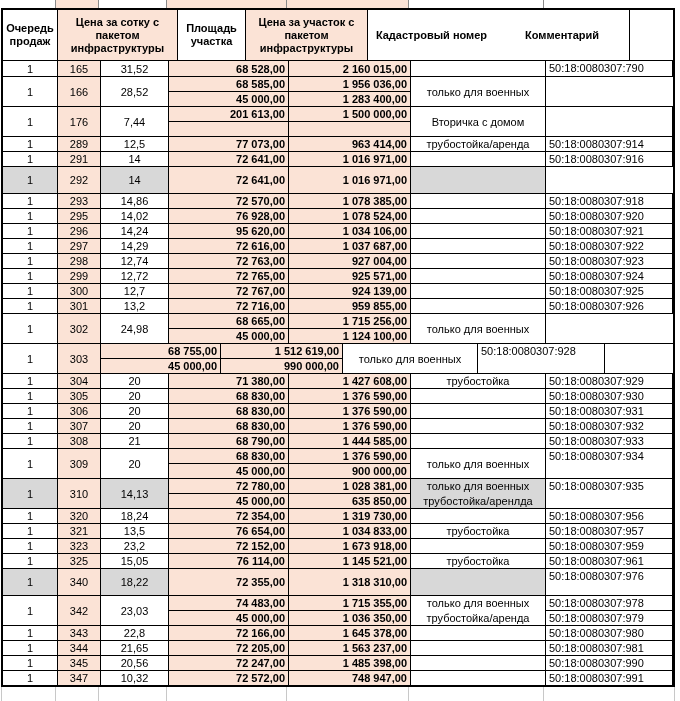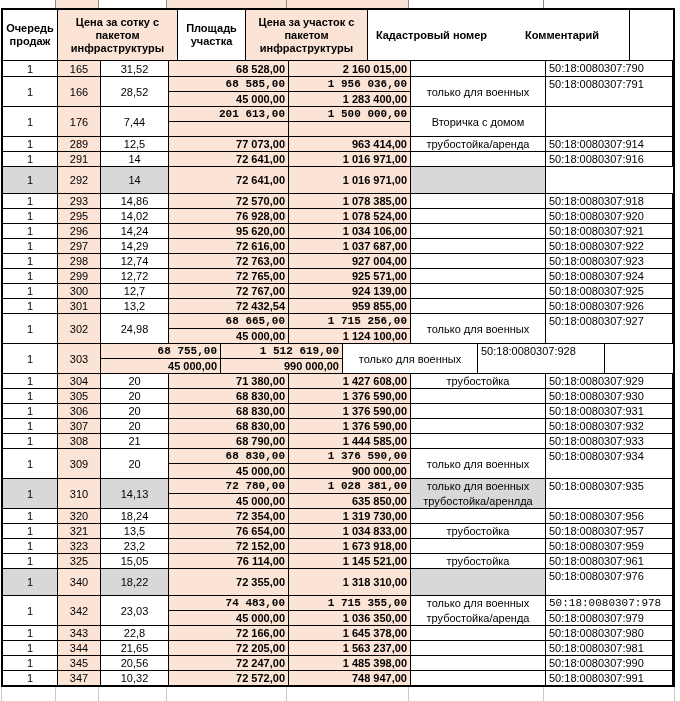--- a/index.html
+++ b/index.html
@@ -38,21 +38,21 @@
   .cell{
     box-sizing:border-box;border-right:1px solid #000;
     font-size:11px;overflow:hidden;
   }
   .center{display:flex;align-items:center;justify-content:center;text-align:center;}
   .pcol{display:flex;flex-direction:column;}
   .psub{
     flex:1;display:flex;align-items:center;justify-content:flex-end;
     padding-right:3px;font-weight:bold;box-sizing:border-box;
   }
-  .subdiv{border-bottom:1px solid #000;font-family:Liberation Mono, monospace;}
+  .subdiv{border-bottom:1px solid #000;}
   .cline{flex:1;display:flex;align-items:center;justify-content:center;text-align:center;}
   .cad{padding:1px 0 0 3px;line-height:13px;}
   .cadsub{flex:1;display:flex;align-items:center;padding-left:3px;box-sizing:border-box;}
 </style>
 </head>
 <body>
 
 <div>
 
   <div class="strip top">
@@ -94,21 +94,20 @@
           <div class="cell c3 center">28,52</div>
           <div class="cell c4 peach pcol">
             <div class="psub subdiv">68 585,00</div>
             <div class="psub">45 000,00</div>
           </div>
           <div class="cell c5 peach pcol">
             <div class="psub subdiv">1 956 036,00</div>
             <div class="psub">1 283 400,00</div>
           </div>
           <div class="cell c6 center">только для военных</div>
-          <div class="cell c7 cad">50:18:0080307:791</div>
         </div>
         <div class="row" style="height: 30px;">
           <div class="cell c1 center">1</div>
           <div class="cell c2 center peach">176</div>
           <div class="cell c3 center">7,44</div>
           <div class="cell c4 peach pcol">
             <div class="psub subdiv">201 613,00</div>
             <div class="psub"></div>
           </div>
           <div class="cell c5 peach pcol">
@@ -245,42 +244,41 @@
             <div class="psub">924 139,00</div>
           </div>
           <div class="cell c6 center"></div>
           <div class="cell c7 cad">50:18:0080307:925</div>
         </div>
         <div class="row" style="height: 15px;">
           <div class="cell c1 center">1</div>
           <div class="cell c2 center peach">301</div>
           <div class="cell c3 center">13,2</div>
           <div class="cell c4 peach pcol">
-            <div class="psub">72 432,54</div>
+            <div class="psub">72 716,00</div>
           </div>
           <div class="cell c5 peach pcol">
             <div class="psub">959 855,00</div>
           </div>
           <div class="cell c6 center"></div>
           <div class="cell c7 cad">50:18:0080307:926</div>
         </div>
         <div class="row" style="height: 30px;">
           <div class="cell c1 center">1</div>
           <div class="cell c2 center peach">302</div>
           <div class="cell c3 center">24,98</div>
           <div class="cell c4 peach pcol">
             <div class="psub subdiv">68 665,00</div>
             <div class="psub">45 000,00</div>
           </div>
           <div class="cell c5 peach pcol">
             <div class="psub subdiv">1 715 256,00</div>
             <div class="psub">1 124 100,00</div>
           </div>
           <div class="cell c6 center">только для военных</div>
-          <div class="cell c7 cad">50:18:0080307:927</div>
         </div>
         <div class="row" style="height: 30px;">
           <div class="cell c1 center">1</div>
           <div class="cell c2 center peach">303</div>
           <div class="cell c4 peach pcol">
             <div class="psub subdiv">68 755,00</div>
             <div class="psub">45 000,00</div>
           </div>
           <div class="cell c5 peach pcol">
             <div class="psub subdiv">1 512 619,00</div>

